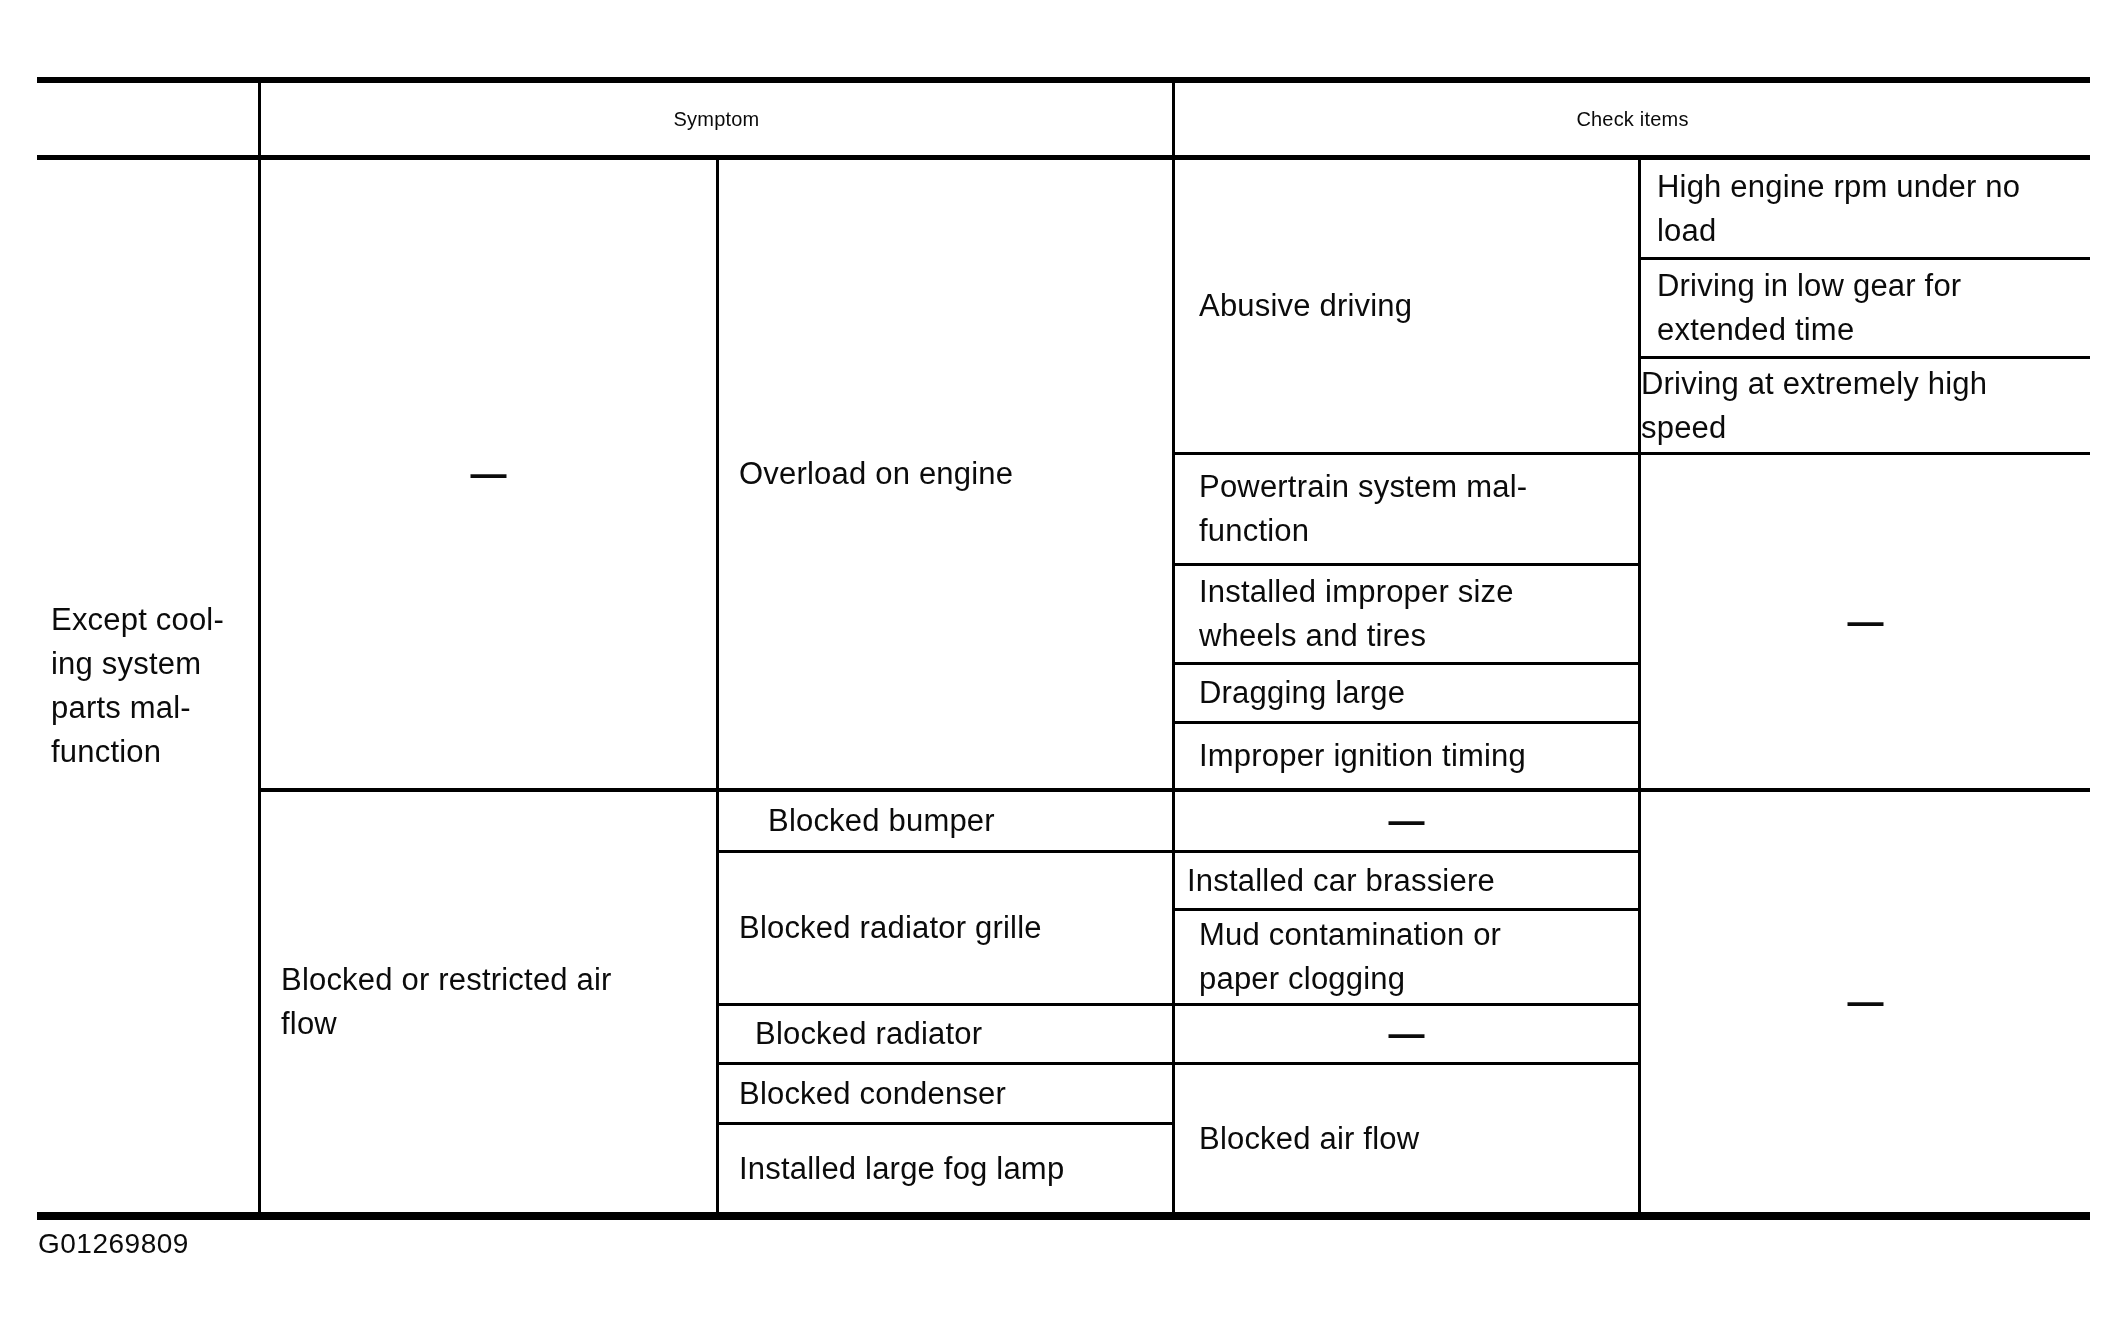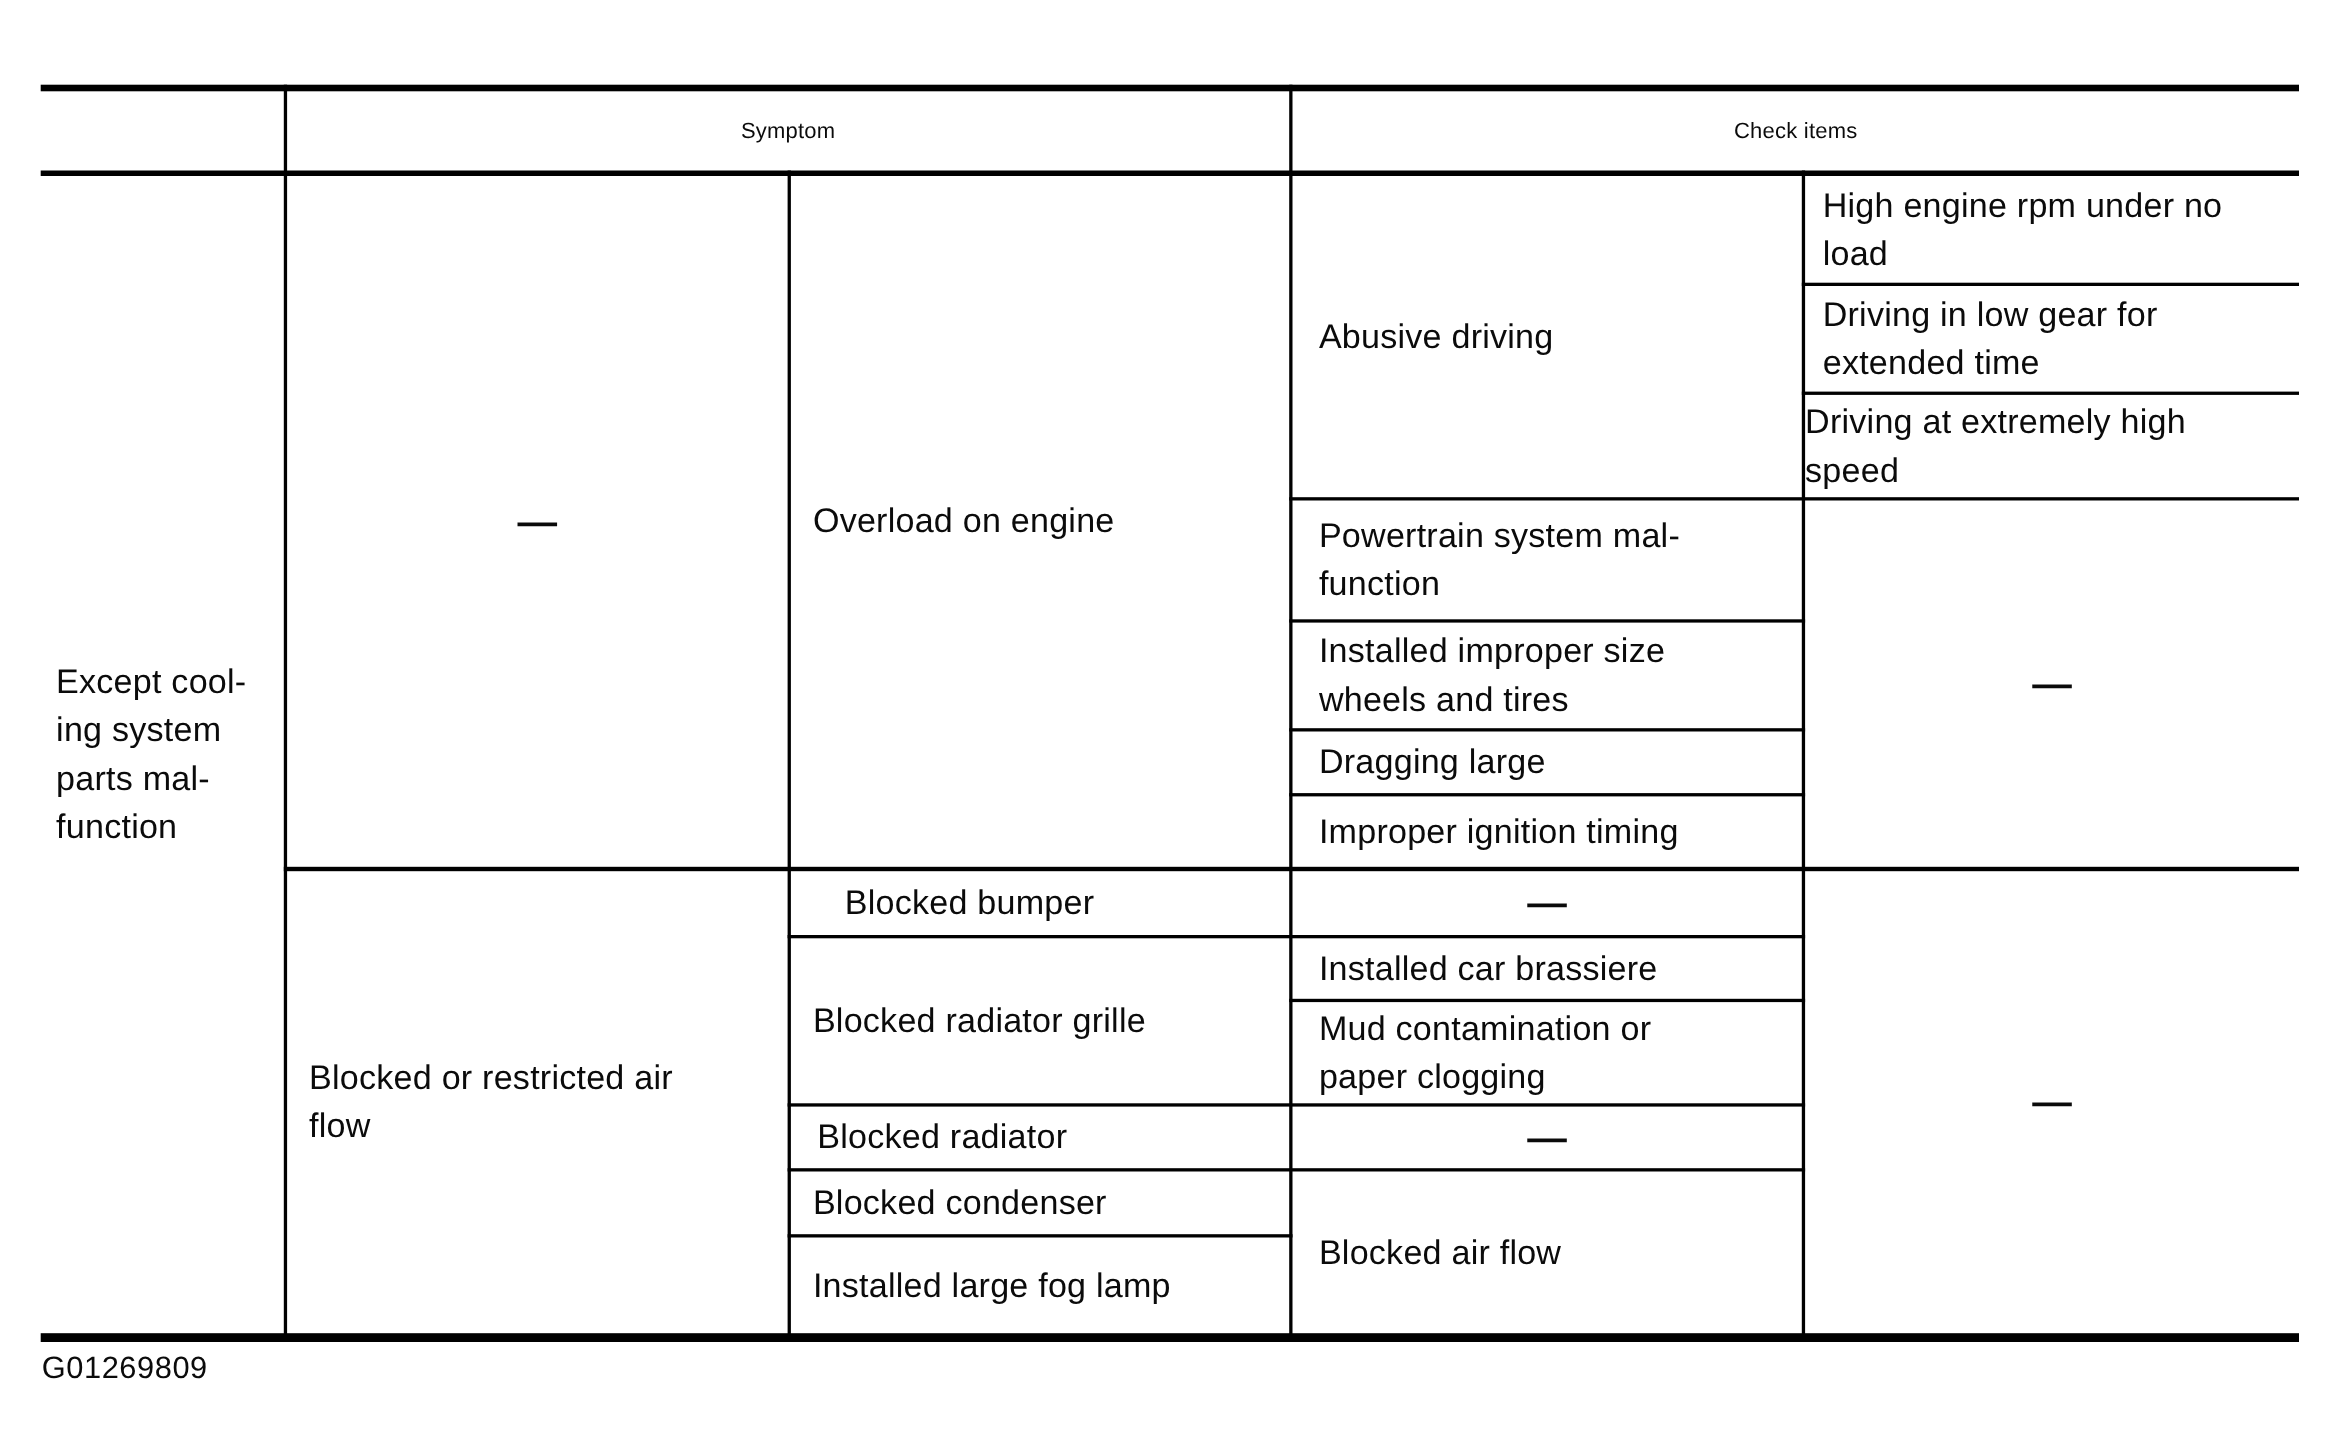--- a/index.html
+++ b/index.html
@@ -105,25 +105,25 @@
 
   <div class="cell dash" style="left:1641px;top:455px;width:449px;height:333px;">—</div>
 
   <div class="cell" style="left:261px;top:792px;width:435px;height:420px;padding-left:20px;">Blocked or restricted air
 flow</div>
 
   <div class="cell" style="left:719px;top:792px;width:433px;height:58px;padding-left:20px;margin-left:29px;">Blocked bumper</div>
   <div class="cell dash" style="left:1175px;top:792px;width:463px;height:58px;">—</div>
 
   <div class="cell" style="left:719px;top:853px;width:433px;height:150px;padding-left:20px;">Blocked radiator grille</div>
-  <div class="cell" style="left:1175px;top:853px;width:439px;height:55px;padding-left:24px;">Installed car brassiere</div>
+  <div class="cell" style="left:1175px;top:853px;width:439px;height:55px;padding-left:12px;">Installed car brassiere</div>
   <div class="cell" style="left:1175px;top:911px;width:439px;height:92px;padding-left:24px;">Mud contamination or
 paper clogging</div>
 
-  <div class="cell" style="left:719px;top:1006px;width:433px;height:56px;padding-left:24px;">Blocked radiator</div>
+  <div class="cell" style="left:719px;top:1006px;width:433px;height:56px;padding-left:36px;">Blocked radiator</div>
   <div class="cell dash" style="left:1175px;top:1006px;width:463px;height:56px;">—</div>
 
   <div class="cell" style="left:719px;top:1065px;width:433px;height:57px;padding-left:20px;">Blocked condenser</div>
   <div class="cell" style="left:719px;top:1125px;width:433px;height:87px;padding-left:20px;">Installed large fog lamp</div>
   <div class="cell" style="left:1175px;top:1065px;width:439px;height:147px;padding-left:24px;">Blocked air flow</div>
 
   <div class="cell dash" style="left:1641px;top:792px;width:449px;height:420px;">—</div>
 
   <div class="caption" style="left:38px;top:1228px;">G01269809</div>
 

